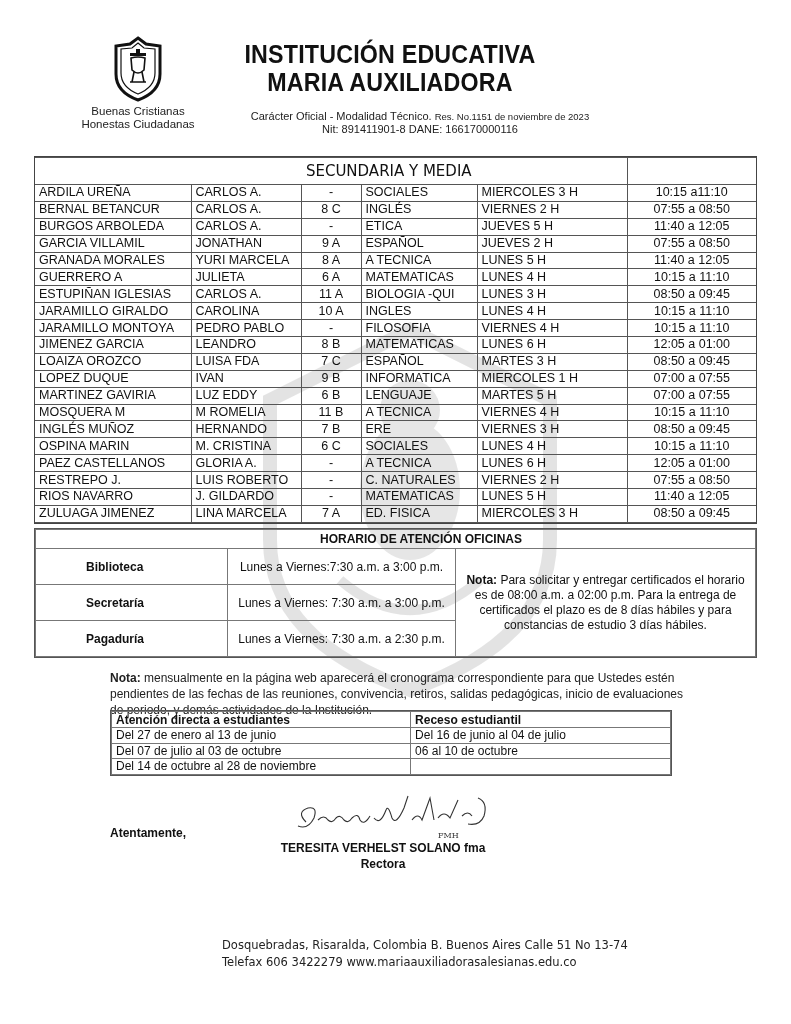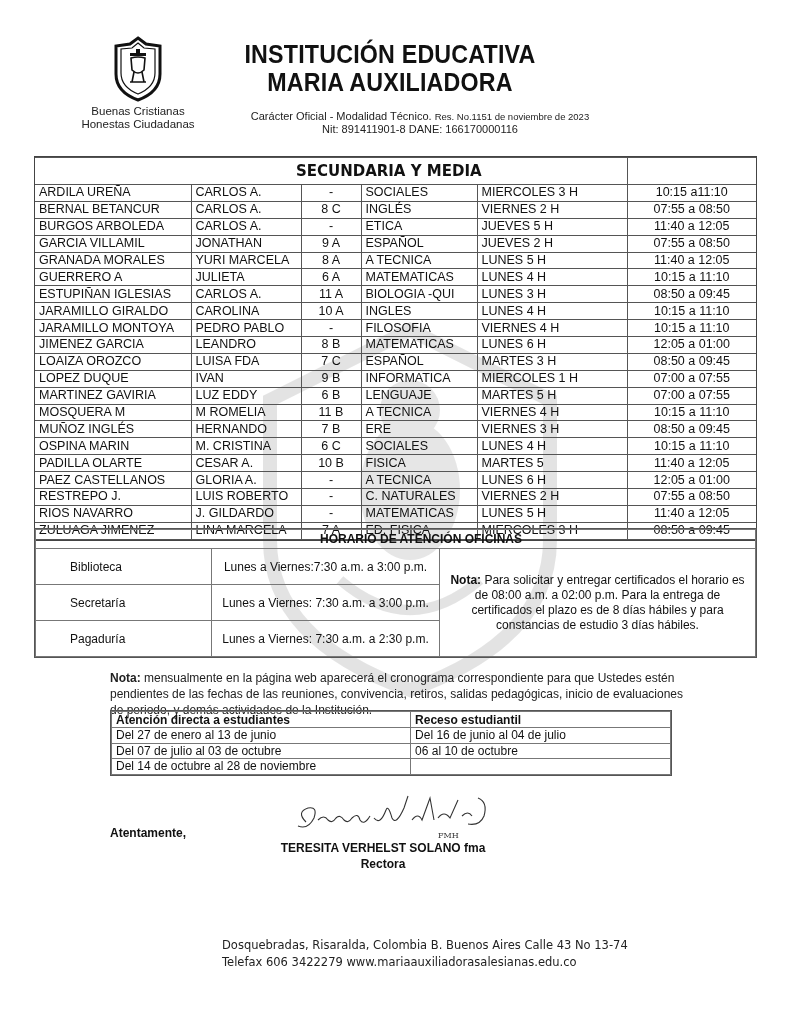--- a/index.html
+++ b/index.html
@@ -14,32 +14,32 @@
   #subtitle .small { font-size:9.5px; }
 
   
   #watermark { left:250px; top:320px; width:320px; height:380px; opacity:0.13; }
 
   
   #sched { left:34px; top:156px; width:721px; border:1.5px solid #444; }
   #sched table { border-collapse:collapse; width:100%; font-size:12.5px; }
   #sched td { border:1px solid #555; padding:0 4px; height:15.9px; line-height:15px; white-space:nowrap; }
   #sched .hdr td { height:26px; border-bottom:1px solid #555; }
-  #sched .hdr .htitle { text-align:center; font-weight:bold; font-size:15px; font-family:"DejaVu Sans", sans-serif; padding-left:120px; }
+  #sched .hdr .htitle { text-align:center; font-weight:normal; font-size:15px; font-family:"DejaVu Sans", sans-serif; padding-left:120px; }
   #sched td.c { text-align:center; }
   #sched td.first { border-left:none; }
   #sched td.last { border-right:none; }
 
   
   #office { left:34px; top:528px; width:721px; border:1.2px solid #555; font-size:12px; }
   #office table { border-collapse:collapse; width:100%; }
   #office td { border:1px solid #777; }
   #office .ohead td { height:16px; font-weight:bold; text-align:center; font-size:12px; padding-left:52px; }
   #office .orow td { height:33px; }
-  #office .oname { font-weight:normal; padding-left:34px; width:140px; }
+  #office .oname { font-weight:bold; padding-left:50px; width:140px; }
   #office .ohours { text-align:center; width:225px; }
   #office .onote { text-align:center; line-height:15px; padding:0 8px; font-size:12px; }
 
   
   #note2 { left:110px; top:670px; width:580px; font-size:12px; line-height:16px; color:#222; }
 
   
   #dates { left:110px; top:710px; width:560px; border:1px solid #555; font-size:12px; }
   #dates table { border-collapse:collapse; width:100%; }
   #dates td { border:1px solid #777; height:14.5px; line-height:14px; padding:0 4px; }
@@ -208,42 +208,34 @@
         </tr>
         <tr>
           <td class="first">MOSQUERA M</td>
           <td>M ROMELIA</td>
           <td class="c">11 B</td>
           <td>A TECNICA</td>
           <td>VIERNES 4 H</td>
           <td class="c last">10:15 a 11:10</td>
         </tr>
         <tr>
-          <td class="first">MUÑOZ INGLÉS</td>
+          <td class="first">INGLÉS MUÑOZ</td>
           <td>HERNANDO</td>
           <td class="c">7 B</td>
           <td>ERE</td>
           <td>VIERNES 3 H</td>
           <td class="c last">08:50 a 09:45</td>
         </tr>
         <tr>
           <td class="first">OSPINA MARIN</td>
           <td>M. CRISTINA</td>
           <td class="c">6 C</td>
           <td>SOCIALES</td>
           <td>LUNES 4 H</td>
           <td class="c last">10:15 a 11:10</td>
-        </tr>
-        <tr>
-          <td class="first">PADILLA OLARTE</td>
-          <td>CESAR A.</td>
-          <td class="c">10 B</td>
-          <td>FISICA</td>
-          <td>MARTES 5</td>
-          <td class="c last">11:40 a 12:05</td>
         </tr>
         <tr>
           <td class="first">PAEZ CASTELLANOS</td>
           <td>GLORIA A.</td>
           <td class="c">-</td>
           <td>A TECNICA</td>
           <td>LUNES 6 H</td>
           <td class="c last">12:05 a 01:00</td>
         </tr>
         <tr>
@@ -334,15 +326,15 @@
 <svg id="sigimg" class="abs" viewBox="0 0 210 55">
   <path d="M18 32 Q8 22 20 18 Q30 16 26 28 Q20 40 10 36 M30 30 Q36 24 40 30 Q44 34 48 28 Q52 24 56 30 Q60 34 64 28 Q70 22 72 30 Q76 36 82 26 M86 28 Q92 36 98 20 Q100 14 104 28 Q108 36 116 18 L120 6 M124 30 Q130 22 134 30 L142 8 L146 30 M150 28 Q156 20 162 28 L170 10 M174 26 Q180 20 184 26 M190 8 Q200 12 196 26 Q192 36 180 34" fill="none" stroke="#333" stroke-width="1.1"></path>
   <text x="150" y="48" font-size="8" fill="#333" font-family="DejaVu Serif, serif">FMH</text>
 </svg>
 <div id="signame" class="abs">
   <div>TERESITA VERHELST SOLANO fma</div>
   <div>Rectora</div>
 </div>
 
 <div id="footer" class="abs">
-  <div>Dosquebradas, Risaralda, Colombia B. Buenos Aires Calle 43 No 13-74</div>
+  <div>Dosquebradas, Risaralda, Colombia B. Buenos Aires Calle 51 No 13-74</div>
   <div>Telefax 606 3422279  www.mariaauxiliadorasalesianas.edu.co</div>
 </div>
 
 </body></html>

